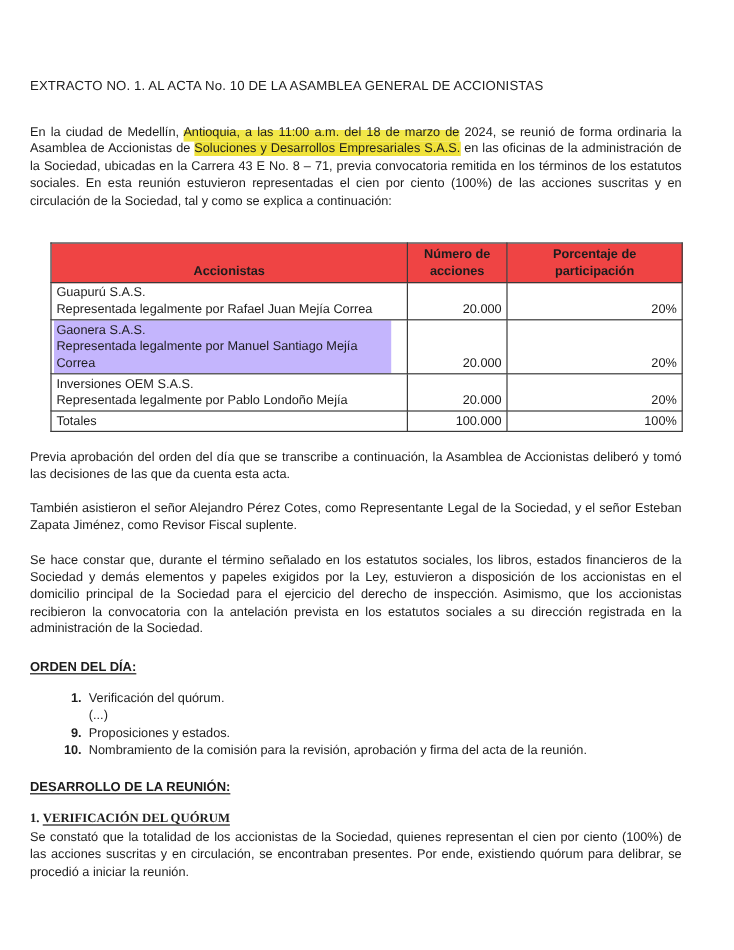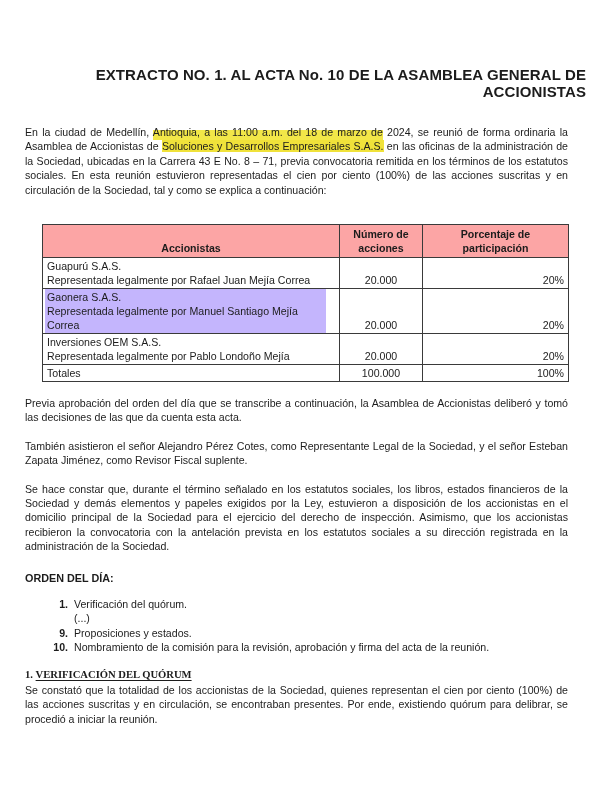--- a/index.html
+++ b/index.html
@@ -9,23 +9,23 @@
     color:#1c1c1c;
     position:relative;
     overflow:hidden;
   }
   .page{
     width:612px;height:792px;
     padding:66px 26px 0 25px;
     box-sizing:border-box;
   }
   .doc-title{
-    text-align:right;
-    font-weight:bold;
-    font-size:15px;
+    text-align:left;
+    font-weight:normal;
+    font-size:11px;
     letter-spacing:.1px;
     margin:0 0 25px 0;
   }
   p.body-text{
     font-size:10.6px;
     line-height:14.4px;
     text-align:justify;
     margin:0 18px 14px 0;
   }
   .hl-full{background-color:#f0e23a;}
@@ -43,36 +43,37 @@
   }
   table.shareholders td,table.shareholders th{
     border:1.2px solid #3a3a3a;
     padding:1px 4px;
     vertical-align:bottom;
   }
   table.shareholders th{
     text-align:center;
     font-weight:bold;
     padding:2px 4px;
-    background:#fca5a5;
+    background:#ef4444;
   }
   td.col-name{width:288px;}
-  td.col-shares{width:74px;text-align:center;}
+  td.col-shares{width:74px;text-align:right;}
   td.col-pct{text-align:right;padding-right:6px;margin-left:35px;}
   .row-hl .cell-inner{
     background-color:#c4b5fd;
     width:97%;
     margin:-1px 0 -1px -2px;
     padding:1px 0 1px 2px;
   }
   td.totals-label{font-weight:normal;vertical-align:middle;}
   
   .section-heading{
     font-size:10.8px;
     font-weight:bold;
+    text-decoration:underline;
     text-underline-offset:2px;
     margin:18px 0 13px 0;
   }
   
   .agenda-list{margin:0 0 14px 0;font-size:10.6px;line-height:14.4px;}
   .agenda-item{display:flex;}
   .agenda-num{
     width:49px;
     text-align:right;
     font-weight:bold;
@@ -159,20 +160,21 @@
     <div class="agenda-item">
       <span class="agenda-num">9.</span>
       <span class="agenda-text">Proposiciones y estados.</span>
     </div>
     <div class="agenda-item">
       <span class="agenda-num">10.</span>
       <span class="agenda-text">Nombramiento de la comisión para la revisión, aprobación y firma del acta de la reunión.</span>
     </div>
   </div>
 
+  <div class="section-heading">DESARROLLO DE LA REUNIÓN:</div>
 
   <div class="sub-heading-line">
     <span class="sub-num">1.</span>
     <span class="sub-title">VERIFICACIÓN DEL QUÓRUM</span>
   </div>
 
   <p class="body-text" style="margin-top:0;">Se constató que la totalidad de los accionistas de la Sociedad, quienes representan el cien por ciento (100%) de las acciones suscritas y en circulación, se encontraban presentes. Por ende, existiendo quórum para delibrar, se procedió a iniciar la reunión.</p>
 
 </div>
 

